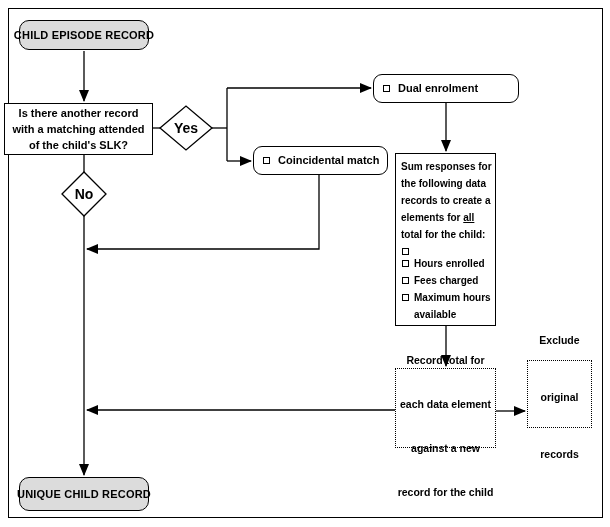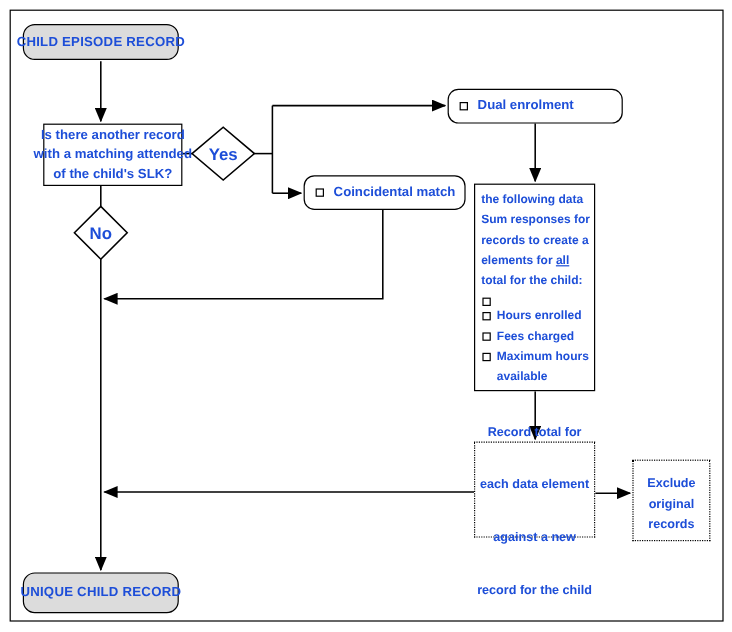--- a/index.html
+++ b/index.html
@@ -4,21 +4,21 @@
 <style>
   * { margin: 0; padding: 0; box-sizing: border-box; }
   html,body { background:#fff; }
   #stage {
     position: relative;
     width: 610px;
     height: 527px;
     background: #ffffff;
     font-family: "Liberation Sans", sans-serif;
     font-weight: bold;
-    color: #1d4ed8;
+    color: #000000;
     overflow: hidden;
   }
   #frame {
     position: absolute;
     left: 8px; top: 8px;
     width: 595px; height: 510px;
     border: 1px solid #000;
   }
   svg.wires {
     position: absolute;
@@ -116,42 +116,42 @@
     <g stroke="#000" stroke-width="1.3" fill="#fff">
       <polygon points="160,128 186,106 212,128 186,150"></polygon>
       <polygon points="62,194 84,172 106,194 84,216"></polygon>
     </g>
   </svg>
 
   <div class="node terminal" id="start-node" style="left:19px; top:20px; width:130px; height:30px;">
     <span>CHILD EPISODE RECORD</span>
   </div>
 
-  <div class="node process centerlines" id="question-node" style="left:36px; top:103px; width:116px; height:52px;">
+  <div class="node process centerlines" id="question-node" style="left:4px; top:103px; width:149px; height:52px;">
     <div>Is there another record</div>
     <div>with a matching attended</div>
     <div>of the child's SLK?</div>
   </div>
 
   <span class="diamond-label" style="left:186px; top:128px;">Yes</span>
   <span class="diamond-label" style="left:84px; top:194px;">No</span>
 
   <div class="node rounded" id="dual-node" style="left:373px; top:74px; width:146px; height:29px;">
     <span class="chk"></span>
     <span>Dual enrolment</span>
   </div>
 
   <div class="node rounded" id="coincidental-node" style="left:253px; top:146px; width:135px; height:29px;">
     <span class="chk"></span>
     <span>Coincidental match</span>
   </div>
 
   <div class="node process" id="sum-node" style="left:395px; top:153px; width:101px; height:173px;">
+    <div class="pline">Sum responses for</div>
     <div class="pline">the following data</div>
-    <div class="pline">Sum responses for</div>
     <div class="pline">records to create a</div>
     <div class="pline"><span>elements for </span><span class="uword">all</span></div>
     <div class="pline">total for the child:</div>
     <div class="bullet-row">
       <span class="chk"></span>
     </div>
     <div class="bullet-row">
       <span class="chk"></span>
       <span class="blabel">Hours enrolled</span>
     </div>
@@ -165,21 +165,21 @@
     </div>
   </div>
 
   <div class="node dotted centerlines" id="record-node" style="left:395px; top:368px; width:101px; height:80px;">
     <div>Record total for</div>
     <div>each data element</div>
     <div>against a new</div>
     <div>record for the child</div>
   </div>
 
-  <div class="node dotted centerlines" id="exclude-node" style="left:527px; top:383px; width:65px; height:68px;">
+  <div class="node dotted centerlines" id="exclude-node" style="left:527px; top:360px; width:65px; height:68px;gap:40px;">
     <div>Exclude</div>
     <div>original</div>
     <div>records</div>
   </div>
 
   <div class="node terminal" id="end-node" style="left:19px; top:477px; width:130px; height:34px;">
     <span>UNIQUE CHILD RECORD</span>
   </div>
 
 </div>

